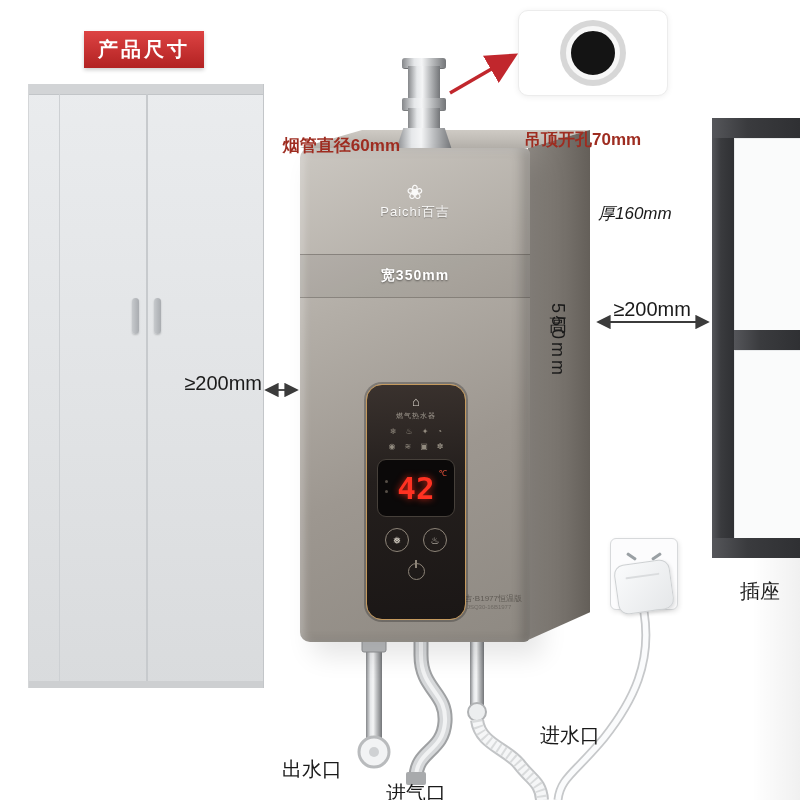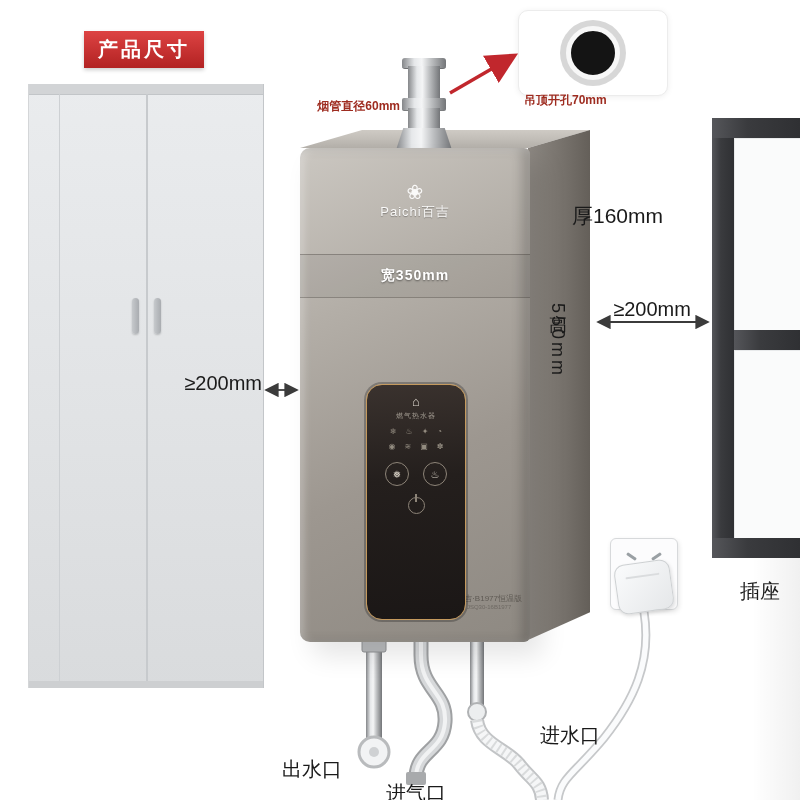--- a/index.html
+++ b/index.html
@@ -106,24 +106,24 @@
              display:flex;align-items:center;justify-content:center;}
   .hole-outer{width:66px;height:66px;border-radius:50%;background:#d7d7d7;
               display:flex;align-items:center;justify-content:center;}
   .hole-inner{width:44px;height:44px;border-radius:50%;background:#141414;border:5px solid #f7f7f7;}
 
   
   .badge{position:absolute;left:84px;top:31px;padding:5px 14px;border-radius:0;
          background:linear-gradient(180deg,#dd4343,#b22222);color:#fff;font-size:20px;font-weight:bold;
          letter-spacing:3px;box-shadow:0 2px 4px rgba(0,0,0,.2);}
   .lbl{position:absolute;color:#1a1a1a;font-size:20px;}
-  .lbl-red{position:absolute;color:#9e2c20;font-size:12px;font-weight:bold;}
+  .lbl-red{position:absolute;color:#9e2c20;font-size:17px;font-weight:bold;margin-top:36px;}
   .flue-lbl{left:252px;top:98px;width:148px;text-align:right;}
   .hole-lbl{left:524px;top:92px;width:160px;}
-  .thick-lbl{left:572px;top:202px;font-size:21px;}
+  .thick-lbl{left:598px;top:202px;font-size:17px;font-style:italic;}
   .height-lbl{left:546px;top:300px;font-size:18px;writing-mode:vertical-rl;letter-spacing:3px;}
   .cl-left{left:178px;top:372px;width:84px;text-align:right;}
   .cl-right{left:606px;top:298px;width:92px;text-align:center;}
   .socket-lbl{left:700px;top:578px;margin-left:40px;}
   .out-lbl{left:282px;top:756px;}
   .gas-lbl{left:386px;top:780px;}
   .in-lbl{left:540px;top:722px;}
 </style>
 </head>
 <body>
@@ -215,20 +215,26 @@
       <span>❄</span>
       <span>♨</span>
       <span>✦</span>
       <span>◔</span>
     </div>
     <div class="p-icons">
       <span>◉</span>
       <span>≋</span>
       <span>▣</span>
       <span>✽</span>
+    </div>
+    <div class="p-display">
+      <span class="p-dot d1"></span>
+      <span class="p-dot d2"></span>
+      <span class="p-temp">42</span>
+      <span class="p-unit">℃</span>
     </div>
     <div class="p-btns">
       <div class="p-btn">❅</div>
       <div class="p-btn">♨</div>
     </div>
     <div class="p-power">
       <div class="p-power-bar"></div>
     </div>
   </div>
 

